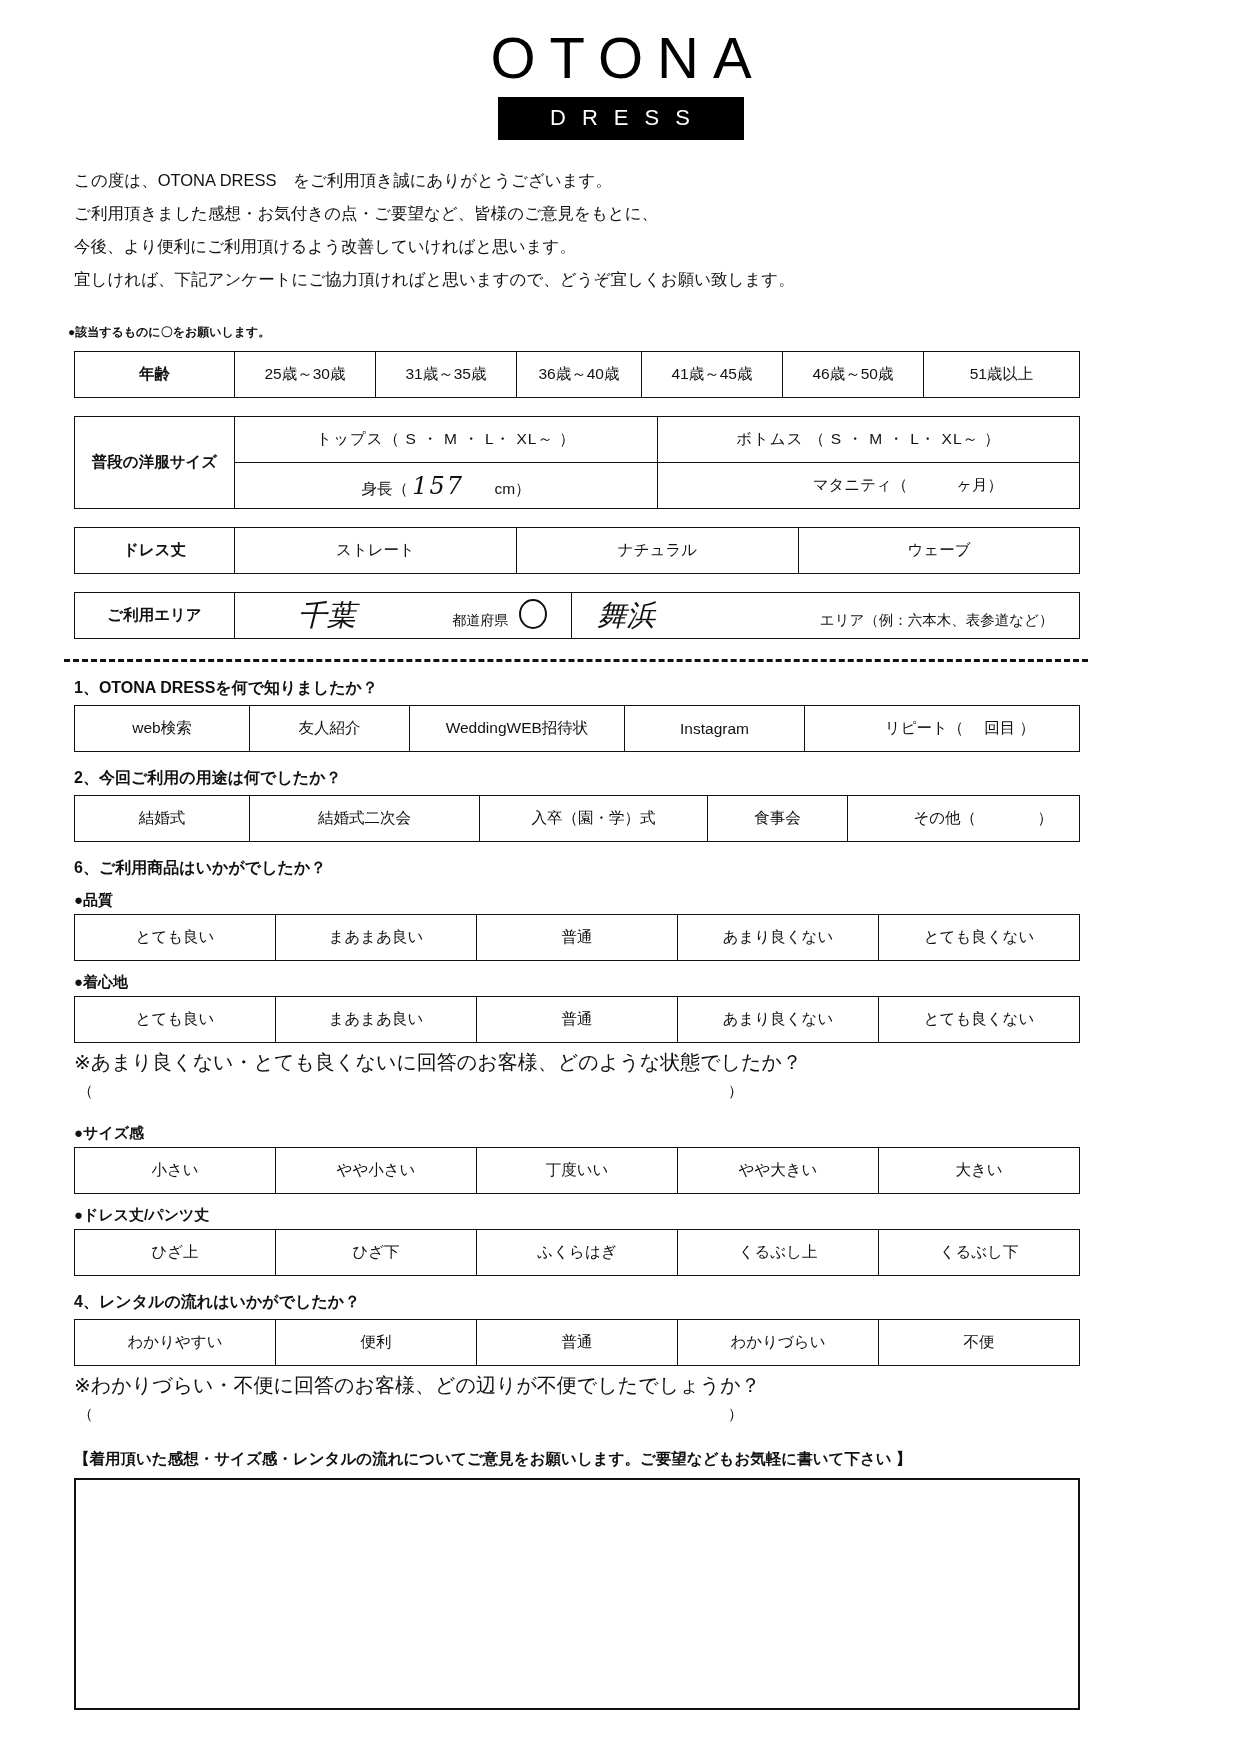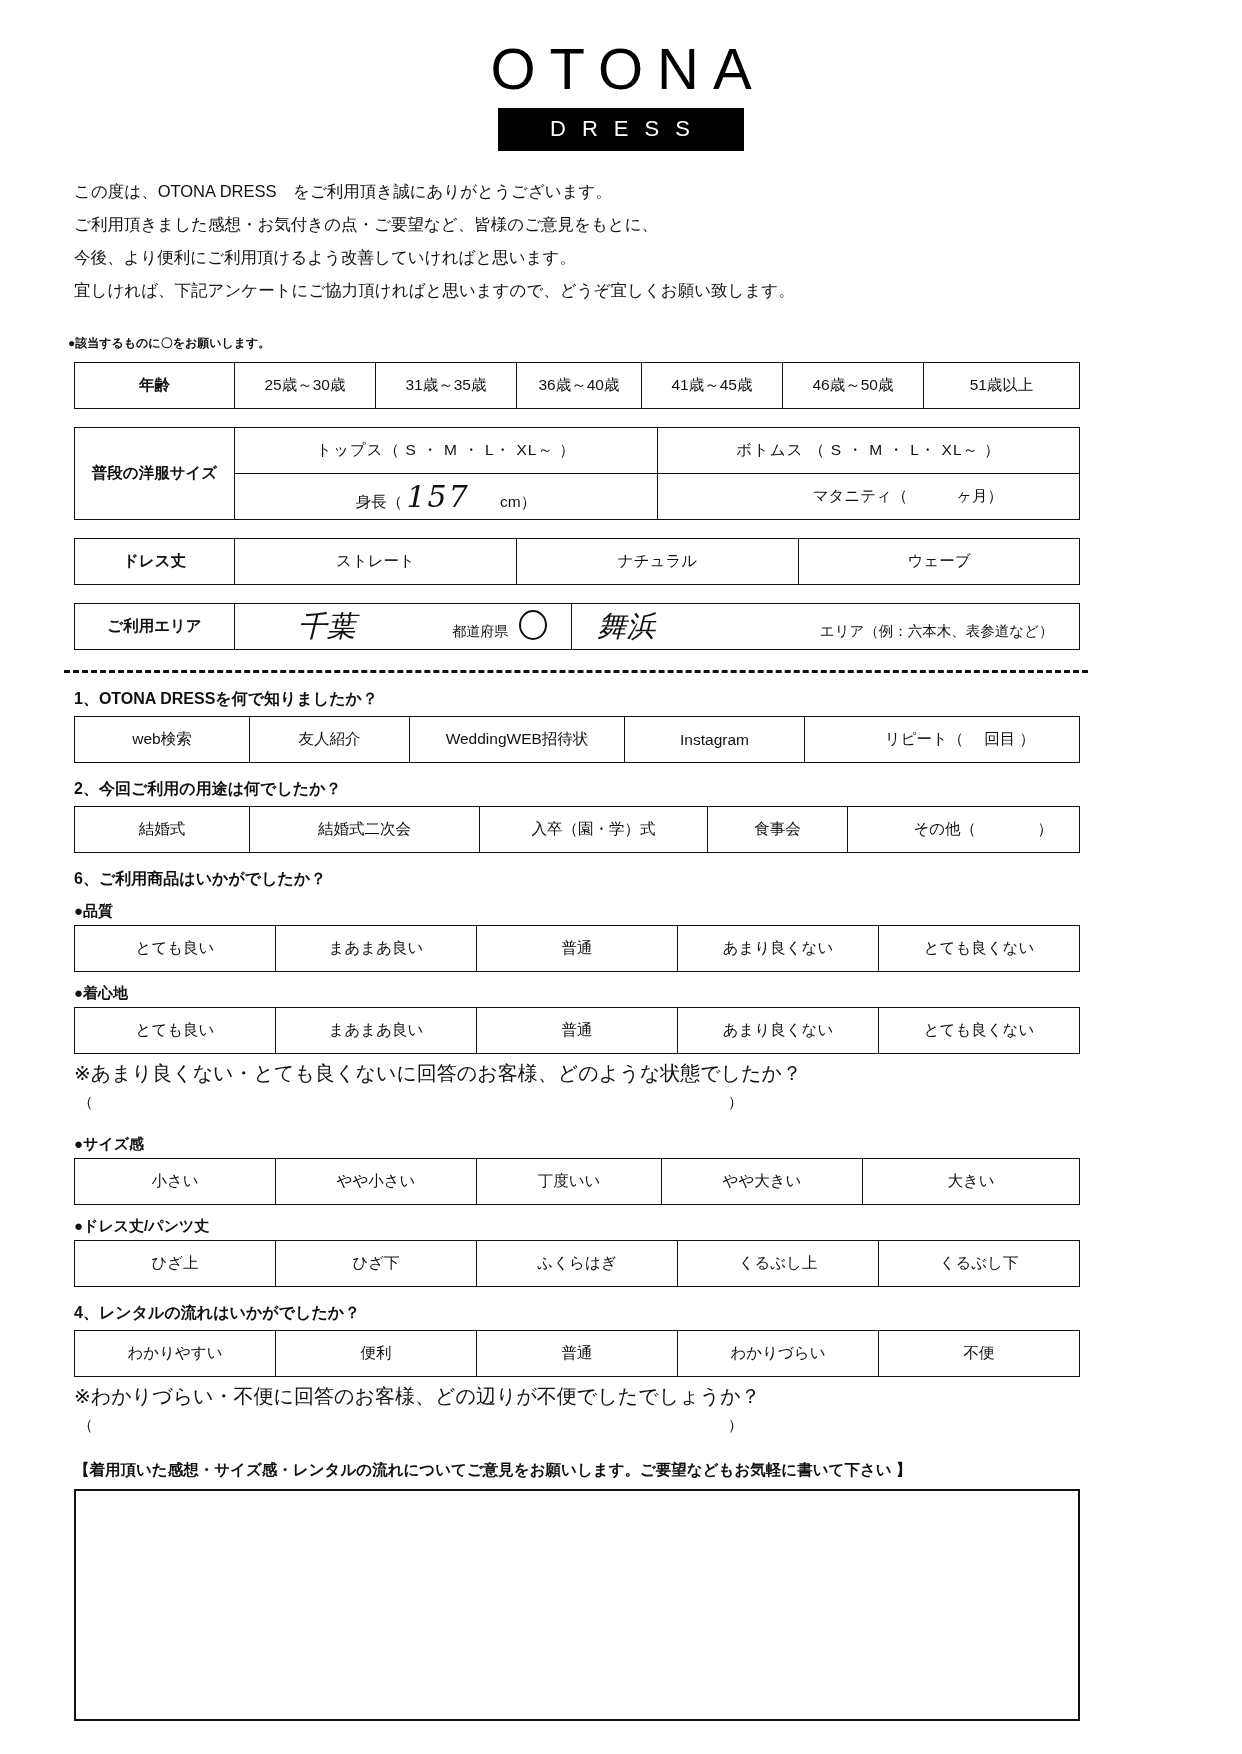--- a/index.html
+++ b/index.html
@@ -8,21 +8,21 @@
     width: 1242px; height: 1754px;
     background: #ffffff;
     font-family: "Liberation Sans", "DejaVu Sans", sans-serif;
     color: #111;
     position: relative;
     overflow: hidden;
   }
   .page { position: relative; width: 1242px; height: 1754px; padding: 0; }
 
   
-  .logo-wrap { text-align: center; padding-top: 40px; }
+  .logo-wrap { text-align: center; padding-top: 29px; }
   .logo-main {
     font-size: 58px; letter-spacing: 14px; font-weight: 400;
     font-family: "Liberation Sans", sans-serif; color:#000;
     line-height: 1.0; padding-left: 14px;
   }
   .logo-bar {
     display: inline-block; background:#000; color:#fff;
     letter-spacing: 16px; font-size: 22px; font-weight: 400;
     padding: 8px 22px 9px 36px; margin-top: 10px; min-width: 246px;
   }
@@ -53,21 +53,21 @@
   td.label { font-weight: bold; font-size: 15.5px; }
   td.lefttext { text-align: left; padding-left: 10px; }
 
   .tbl-gap { height: 18px; }
 
   
   .ink {
     font-family: "DejaVu Serif", serif;
     font-style: italic; color: #111;
   }
-  .ink-big { font-size: 30px; letter-spacing: 2px; }
+  .ink-big { font-size: 24px; letter-spacing: 2px; }
   .hw-kanji { font-size: 29px; font-family:"DejaVu Sans", sans-serif; font-style: italic; }
   .circ-sm {
     position:absolute; border:2px solid #111; border-radius:50%;
     width: 30px; height: 34px; pointer-events:none;
   }
 
   
   .dashed-sep {
     margin: 20px 0 0 64px; width: 1024px; height: 0;
     border-top: 3px dashed #111;
@@ -238,21 +238,21 @@
     <span>（</span>
     <span class="rp">）</span>
   </div>
 
   <div class="sub-head" style="margin-top:20px">●サイズ感</div>
   <table class="form">
     <tbody>
         <tr>
       <td style="width:201px">小さい</td>
       <td style="width:201px">やや小さい</td>
-      <td style="width:185px">丁度いい</td>
+      <td style="width:201px">丁度いい</td>
       <td style="width:201px">やや大きい</td>
       <td>大きい</td>
     </tr>
   </tbody>
     </table>
 
   <div class="sub-head">●ドレス丈/パンツ丈</div>
   <table class="form">
     <tbody>
         <tr>

